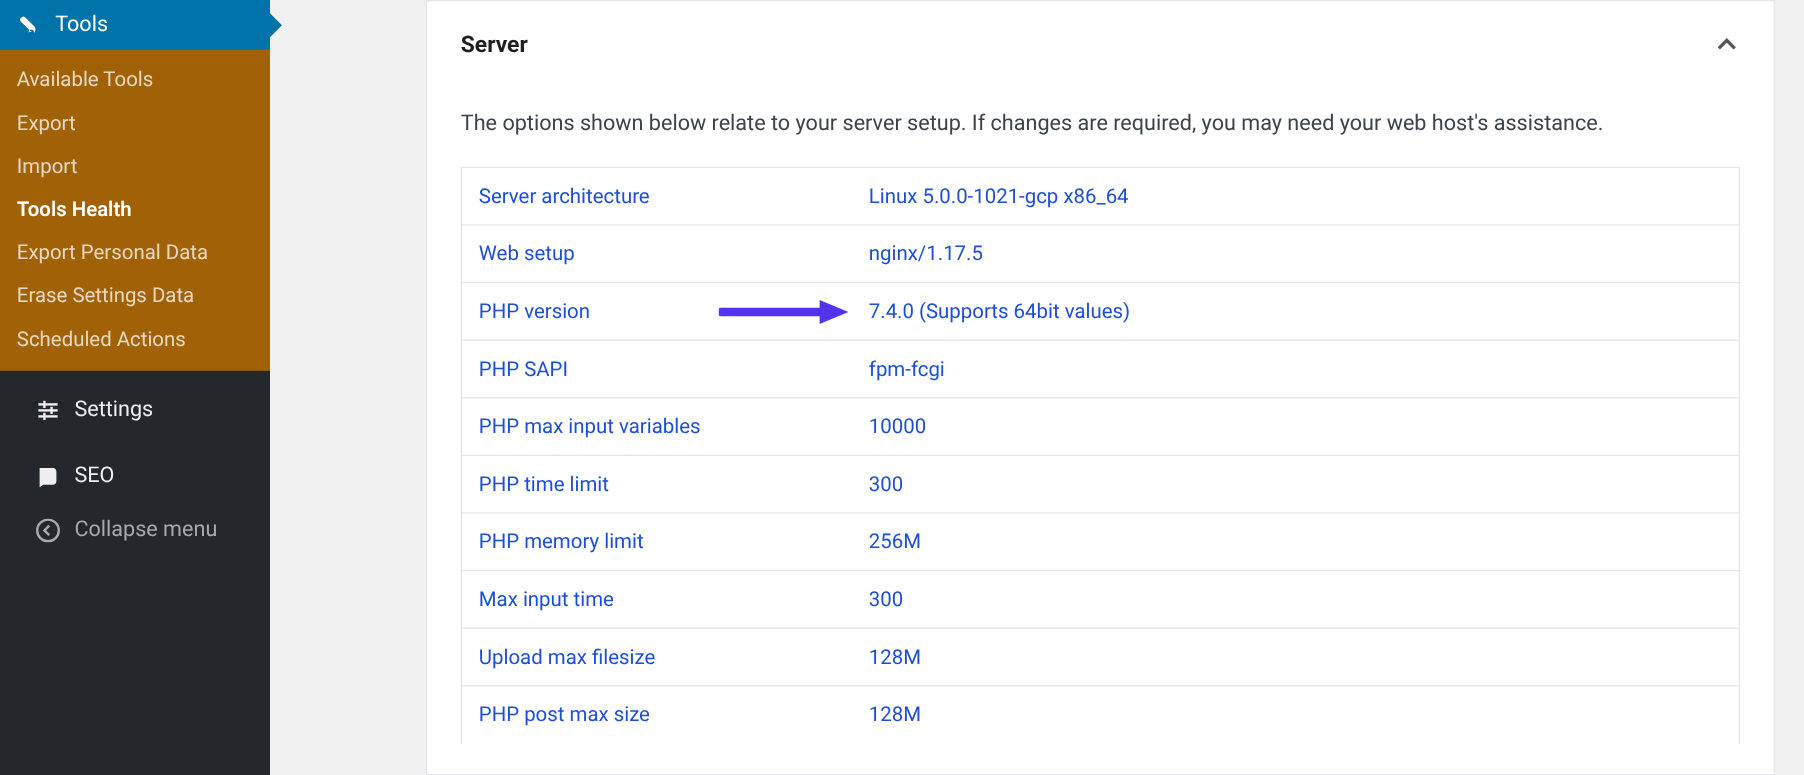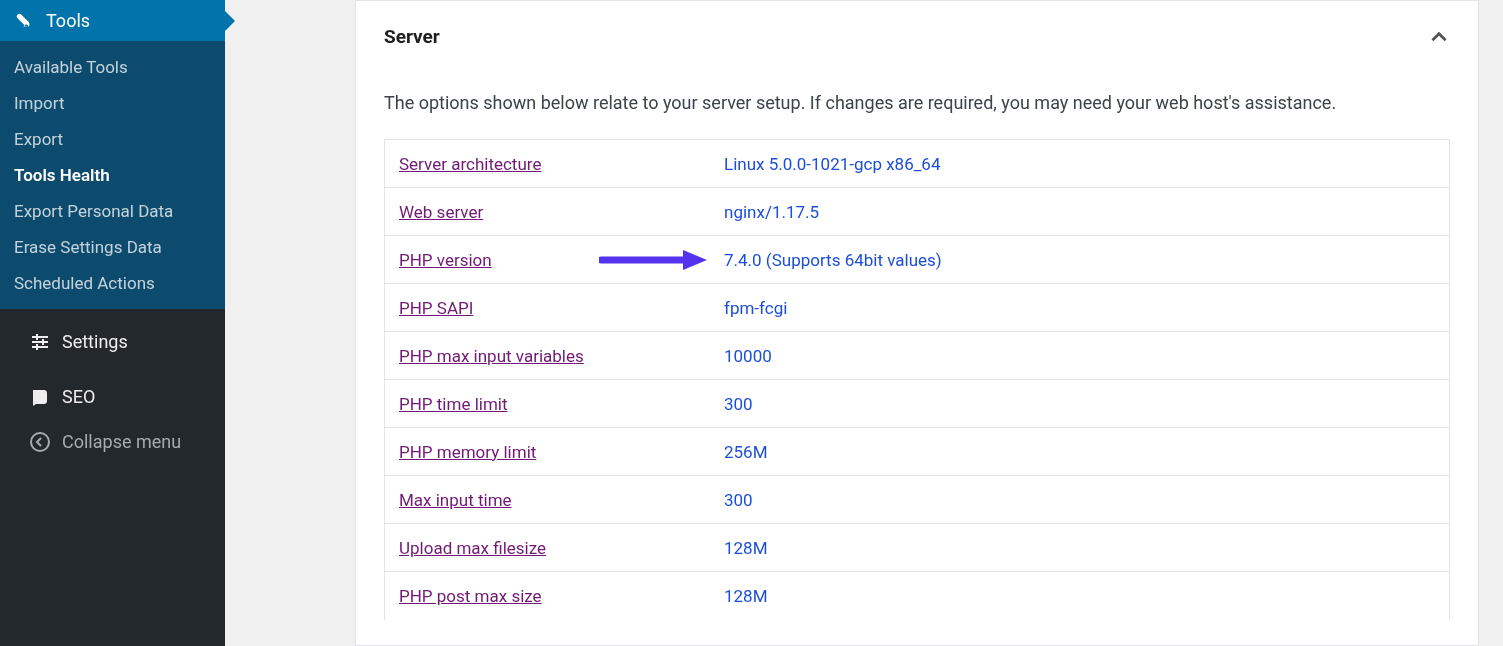--- a/index.html
+++ b/index.html
@@ -37,21 +37,21 @@
       border-bottom: 10px solid transparent;
       border-left: 10px solid #0073aa;
     }
     .menu-icon {
       width: 24px;
       display: inline-flex;
       justify-content: center;
       margin-right: 10px;
     }
     .submenu {
-      background: #0c4a6e;
+      background: #a16207;
       padding: 8px 0;
     }
     .submenu-item {
       padding: 8px 14px;
       font-size: 17px;
       color: rgba(255,255,255,0.75);
       cursor: pointer;
     }
     .submenu-item.current { color: #fff; font-weight: 600; }
     .menu-item {
@@ -104,22 +104,21 @@
       display: flex;
       border-bottom: 1px solid #e2e4e7;
       min-height: 48px;
       align-items: center;
       position: relative;
     }
     .info-label {
       width: 325px;
       padding: 12px 14px;
       font-size: 17px;
-      color: #701a75;
-      text-decoration: underline;
+      color: #1d4ed8;
     }
     .info-value {
       flex: 1;
       padding: 12px 14px;
       font-size: 17px;
       color: #1d4ed8;
     }
     .arrow-overlay {
       position: absolute;
       left: 214px;
@@ -136,22 +135,22 @@
     <span class="menu-icon">
       <svg width="20" height="20" viewBox="0 0 20 20" fill="currentColor">
         <path d="M15.5 6.5c0 .9-.3 1.7-.8 2.4l-7.8 7.8c-.8.8-2 .8-2.8 0l-.8-.8c-.8-.8-.8-2 0-2.8l7.8-7.8c.7-.5 1.5-.8 2.4-.8 1.1 0 2.1.4 2.8 1.2-.4-.1-.9-.1-1.3 0-.9.3-1.5 1.2-1.5 2.2 0 1.3 1 2.3 2.3 2.3.3 0 .6-.1.9-.2-.3.3-.7.5-1.2.5z" transform="rotate(90 10 10)"></path>
       </svg>
     </span>
     <span>Tools</span>
   </div>
 
   <div class="submenu">
     <div class="submenu-item">Available Tools</div>
+    <div class="submenu-item">Export</div>
     <div class="submenu-item">Import</div>
-    <div class="submenu-item">Export</div>
     <div class="submenu-item current">Tools Health</div>
     <div class="submenu-item">Export Personal Data</div>
     <div class="submenu-item">Erase Settings Data</div>
     <div class="submenu-item">Scheduled Actions</div>
   </div>
 
   <div class="menu-separator"></div>
 
   <div class="menu-item">
     <span class="menu-icon">
@@ -202,21 +201,21 @@
       </div>
     </div>
     <div class="panel-desc">The options shown below relate to your server setup. If changes are required, you may need your web host's assistance.</div>
 
     <div class="info-table">
       <div class="info-row">
         <div class="info-label">Server architecture</div>
         <div class="info-value">Linux 5.0.0-1021-gcp x86_64</div>
       </div>
       <div class="info-row">
-        <div class="info-label">Web server</div>
+        <div class="info-label">Web setup</div>
         <div class="info-value">nginx/1.17.5</div>
       </div>
       <div class="info-row">
         <div class="info-label">PHP version</div>
         <div class="info-value">7.4.0 (Supports 64bit values)</div>
         <div class="arrow-overlay">
           <svg width="110" height="24" viewBox="0 0 110 24">
             <line x1="2" y1="12" x2="88" y2="12" stroke="#5333ed" stroke-width="7" stroke-linecap="round"></line>
             <polygon points="84,2 108,12 84,22" fill="#5333ed"></polygon>
           </svg>

